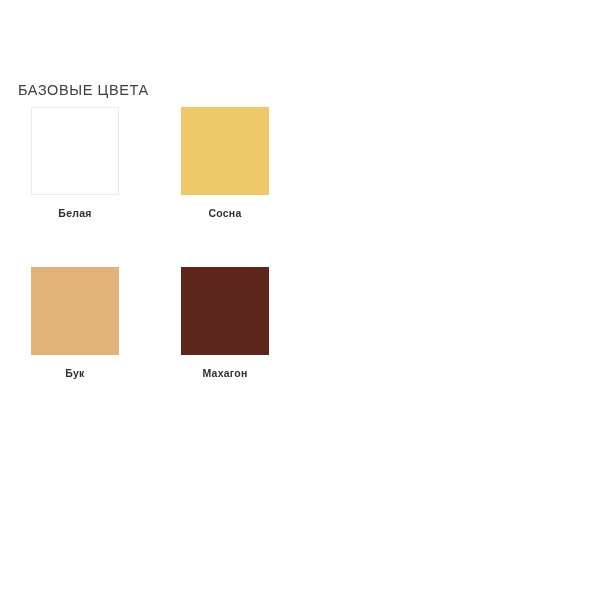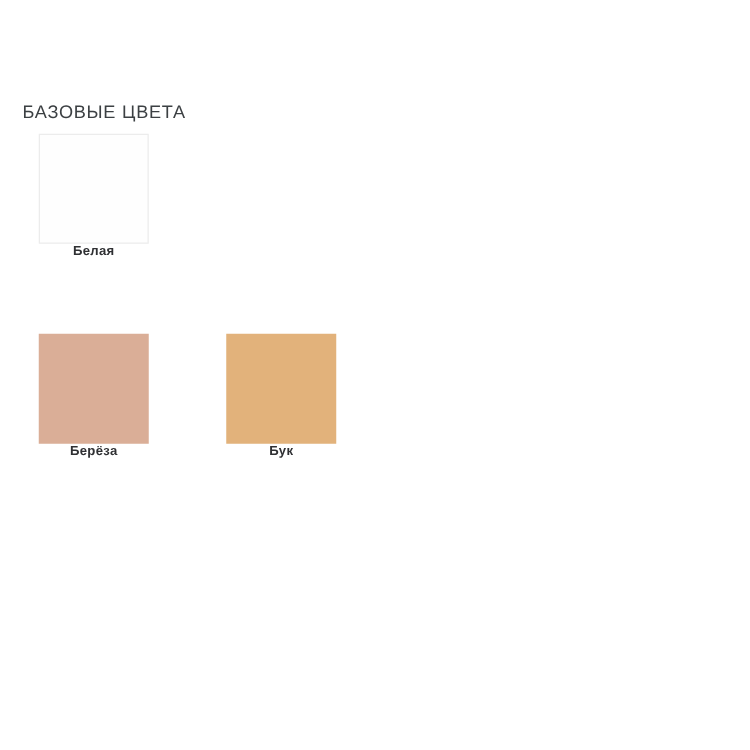--- a/index.html
+++ b/index.html
@@ -52,21 +52,21 @@
   .swatch {
     width: 88px;
     height: 88px;
     margin-top: 7px;
     box-sizing: border-box;
   }
   .swatch.bordered {
     border: 1px solid #ececec;
   }
   .label {
-    margin-top: 0;
+    margin-top: 12px;
     font-size: 10.5px;
     font-weight: bold;
     color: #2f3033;
     text-align: center;
     white-space: nowrap;
     letter-spacing: 0.25px;
   }
 </style>
 </head>
 <body style="background-color: rgb(255, 255, 255);">
@@ -75,28 +75,32 @@
 
   <div class="title" style="color: rgb(60, 64, 67);">БАЗОВЫЕ ЦВЕТА</div>
 
   <div class="grid">
 
     <div class="row">
       <div class="cell">
         <div class="swatch bordered" style="background-color: rgb(254, 254, 254);"></div>
         <div class="label" style="color: rgb(47, 48, 51);">Белая</div>
       </div>
+      <div class="cell">
+        <div class="swatch" style="background-color: rgb(239, 200, 106);"></div>
+        <div class="label" style="color: rgb(47, 48, 51);">Сосна</div>
+      </div>
     </div>
 
     <div class="row">
       <div class="cell">
-        <div class="swatch" style="background-color: rgb(218, 174, 151);"></div>
-        <div class="label" style="color: rgb(47, 48, 51);">Берёза</div>
+        <div class="swatch" style="background-color: rgb(226, 178, 123);"></div>
+        <div class="label" style="color: rgb(47, 48, 51);">Бук</div>
       </div>
       <div class="cell">
-        <div class="swatch" style="background-color: rgb(226, 178, 123);"></div>
-        <div class="label" style="color: rgb(47, 48, 51);">Бук</div>
+        <div class="swatch" style="background-color: rgb(92, 38, 29);"></div>
+        <div class="label" style="color: rgb(47, 48, 51);">Махагон</div>
       </div>
     </div>
 
 
   </div>
 </div>
 
 </body></html>

